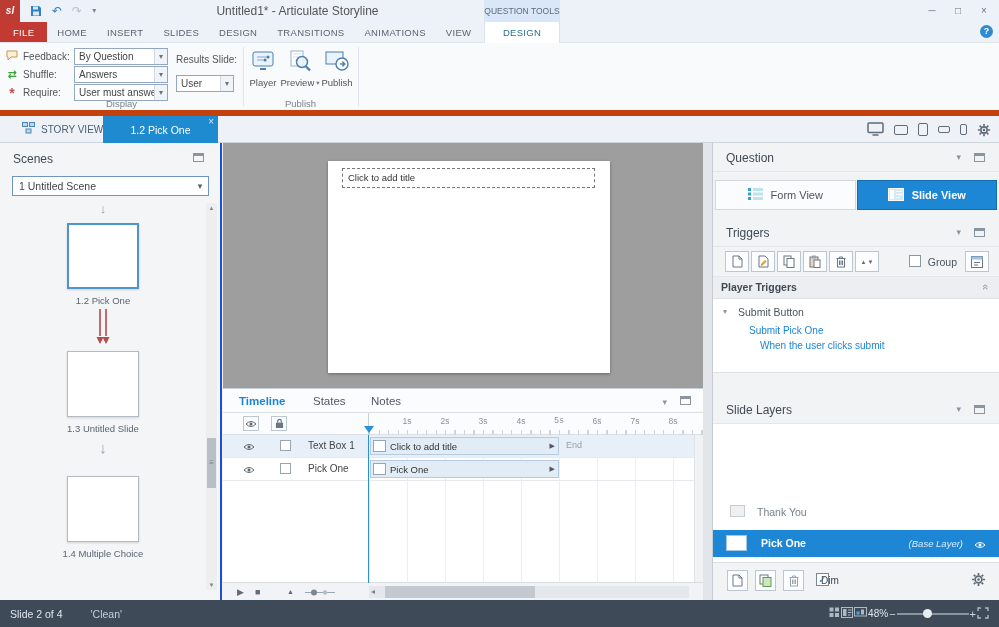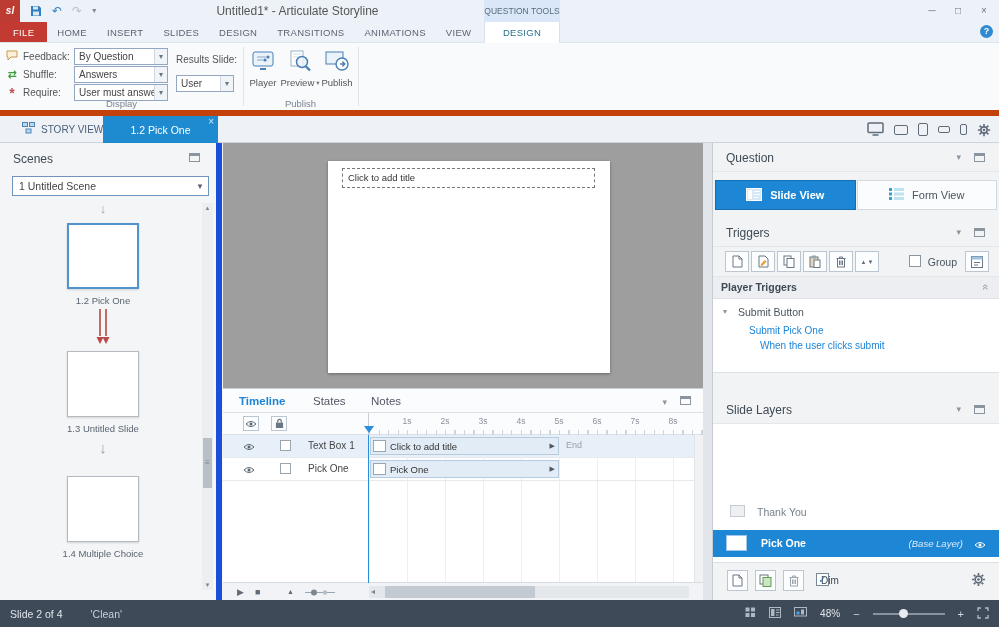--- a/index.html
+++ b/index.html
@@ -54,21 +54,21 @@
 .slide-tab .tclose{position:absolute;top:1px;right:4px;font-size:10px;line-height:10px;color:#cfe6f8;}
 .devices{position:absolute;right:32px;top:0;height:27px;display:flex;align-items:center;gap:10px;}
 .dev{border:1.5px solid #5f6b78;border-radius:2px;}
 .dev.tab-land{width:14px;height:10px;}
 .dev.tab-port{width:10px;height:13px;}
 .dev.ph-land{width:12px;height:7px;}
 .dev.ph-port{width:7px;height:11px;}
 .vt-gear{position:absolute;right:8px;top:7px;}
 
 
-.scenes{position:absolute;left:0;top:143px;width:222px;height:457px;background:#f4f5f6;border-right:6px solid #1d4ed8;}
+.scenes{position:absolute;left:0;top:143px;width:222px;height:457px;background:#f4f5f6;border-right:2px solid #1d4ed8;}
 .sec-title{font-size:12px;color:#3f4a54;}
 .scenes .sec-title{position:absolute;left:13px;top:9px;}
 .float-ic{display:inline-block;width:11px;height:9px;border:1px solid #8a95a0;border-top-width:3px;}
 .scenes .hfloat{position:absolute;right:16px;top:10px;}
 .sc-combo{position:absolute;left:12px;top:33px;width:197px;height:20px;border:1px solid #6f94bd;background:#fff;display:flex;align-items:center;font-size:10.5px;}
 .sc-combo .cv{flex:1;padding-left:6px;}
 .sc-combo .ccaret{width:16px;text-align:center;color:#55606c;font-size:9px;}
 .sc-arrow{position:absolute;left:0;width:206px;text-align:center;color:#9aa2ab;font-size:13px;}
 .thumb{position:absolute;width:72px;height:66px;background:#fff;border:1px solid #b4bac1;left:67px;box-shadow:0 1px 2px rgba(0,0,0,.15);}
 .thumb.sel{border:2px solid #4f94cf;}
@@ -153,21 +153,21 @@
 .lt-btn{position:absolute;top:7px;display:flex;align-items:center;justify-content:center;}
 .lt-box{width:21px;height:21px;border:1px solid #bcc6d0;background:#fcfdfe;}
 .dim-cb{position:absolute;left:103px;top:10px;width:13px;height:13px;border:1px solid #7a8794;background:#fff;color:#1e87d5;font-weight:bold;font-size:10px;line-height:12px;text-align:center;}
 .dim-lbl{position:absolute;left:108px;top:12px;font-size:10px;color:#3f4a54;}
 .ltools .gear{position:absolute;right:13px;top:9px;}
 
 
 .statusbar{position:absolute;left:0;right:0;bottom:0;height:27px;background:#3f4a58;display:flex;align-items:center;color:#dfe5ec;font-size:10.5px;}
 .sb-slide{margin-left:10px;}
 .sb-theme{margin-left:28px;color:#c6cfd9;}
-.sb-right{margin-left:auto;display:flex;align-items:center;gap:13px;padding-right:10px;}
+.sb-right{margin-left:auto;display:flex;align-items:center;gap:1px;padding-right:10px;}
 .zoomlbl{font-size:10px;}
 .zbtn{font-size:11px;color:#cfd7e0;}
 .zslider{width:72px;height:2px;background:#8a93a0;position:relative;}
 .zknob{position:absolute;left:26px;top:-4px;width:9px;height:9px;background:#e9edf1;border-radius:50%;}
 </style>
 </head>
 <body>
 
 <div class="app">
 
@@ -366,21 +366,21 @@
           <svg width="9" height="11" viewBox="0 0 10 12">
             <rect x="1" y="5" width="8" height="6" fill="#6a7684"></rect>
             <path d="M3 5V3.5a2 2 0 014 0V5" fill="none" stroke="#6a7684" stroke-width="1.4"></path>
           </svg>
         </span>
       <div class="ruler">
         <span class="rl" style="left:28px;">1s</span>
         <span class="rl" style="left:66px;">2s</span>
         <span class="rl" style="left:104px;">3s</span>
         <span class="rl" style="left:142px;">4s</span>
-        <span class="rl" style="left:180px;">5s</span>
+        <span class="rl" style="left:180px;font-family:Liberation Mono, monospace;">5s</span>
         <span class="rl" style="left:218px;">6s</span>
         <span class="rl" style="left:256px;">7s</span>
         <span class="rl" style="left:294px;">8s</span>
       </div>
     </div>
     <div class="playhead"></div>
     <div class="phline"></div>
     <div class="trows">
       <div class="grid"></div>
       <div class="trow sel" style="top:0;">
@@ -429,38 +429,38 @@
   </div>
 
   <div class="rp">
 
     <div class="sec-h">
       <span class="st">Question</span>
       <span class="hcaret">▾</span>
       <span class="hfloat float-ic"></span>
     </div>
     <div class="qbtns">
-      <div class="qbtn2 slide-view">
-        <span><svg width="16" height="13" viewBox="0 0 16 13">
-              <rect x="0.5" y="0.5" width="15" height="12" fill="#d6e9f8" stroke="#fff"></rect>
-              <rect x="2" y="2" width="4" height="9" fill="#fff"></rect>
-              <path d="M8 3.5h6M8 6.5h6M8 9.5h4" stroke="#fff" stroke-width="1.2"></path>
-            </svg></span>
-        <span>Slide View</span>
-      </div>
       <div class="qbtn2 form-view">
         <span><svg width="15" height="12" viewBox="0 0 15 12">
               <rect x="0" y="0" width="3" height="3" fill="#35a3c6"></rect>
               <rect x="5" y="0" width="10" height="3" fill="#bfe2ef"></rect>
               <rect x="0" y="4.5" width="3" height="3" fill="#35a3c6"></rect>
               <rect x="5" y="4.5" width="10" height="3" fill="#bfe2ef"></rect>
               <rect x="0" y="9" width="3" height="3" fill="#35a3c6"></rect>
               <rect x="5" y="9" width="10" height="3" fill="#bfe2ef"></rect>
             </svg></span>
         <span>Form View</span>
+      </div>
+      <div class="qbtn2 slide-view">
+        <span><svg width="16" height="13" viewBox="0 0 16 13">
+              <rect x="0.5" y="0.5" width="15" height="12" fill="#d6e9f8" stroke="#fff"></rect>
+              <rect x="2" y="2" width="4" height="9" fill="#fff"></rect>
+              <path d="M8 3.5h6M8 6.5h6M8 9.5h4" stroke="#fff" stroke-width="1.2"></path>
+            </svg></span>
+        <span>Slide View</span>
       </div>
     </div>
 
     <div class="sec-h">
       <span class="st">Triggers</span>
       <span class="hcaret">▾</span>
       <span class="hfloat float-ic"></span>
     </div>
     <div class="trig-bar">
       <span class="tbtn" style="left:12px;">

